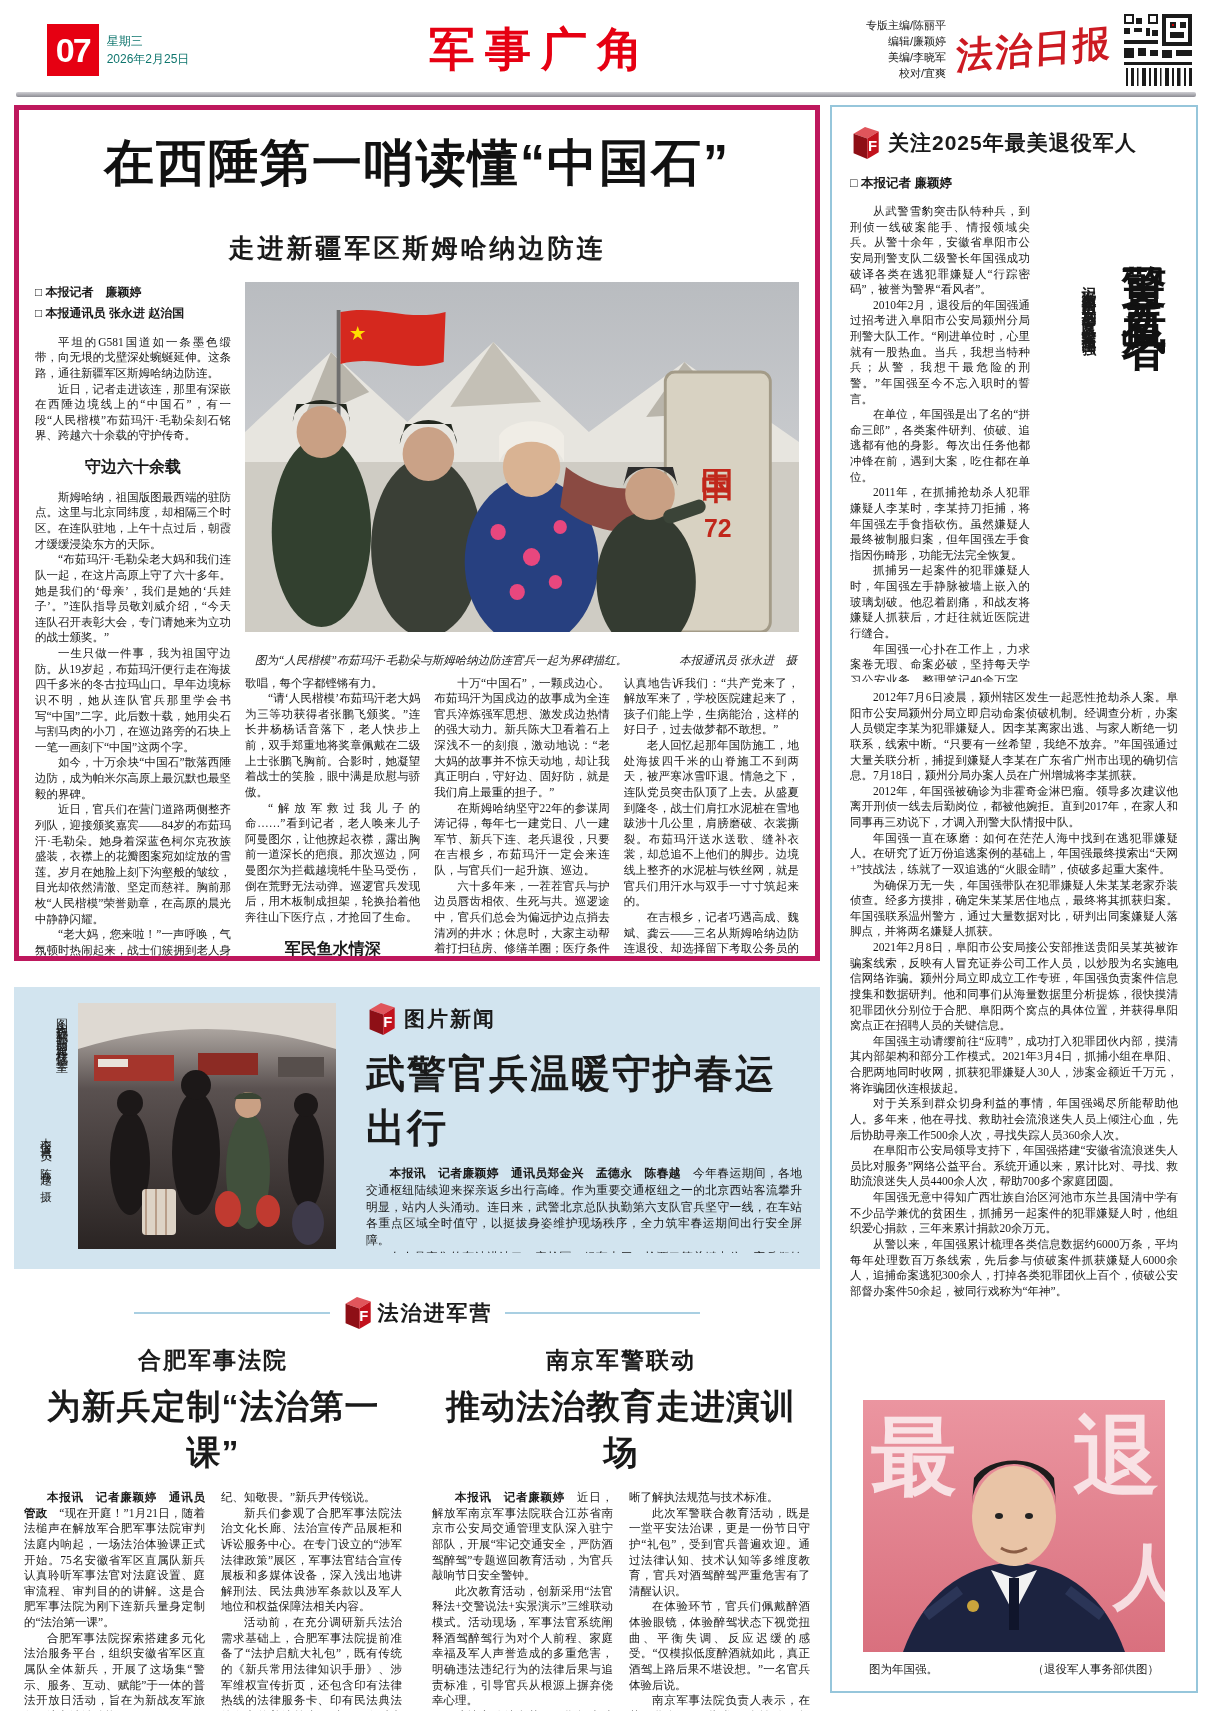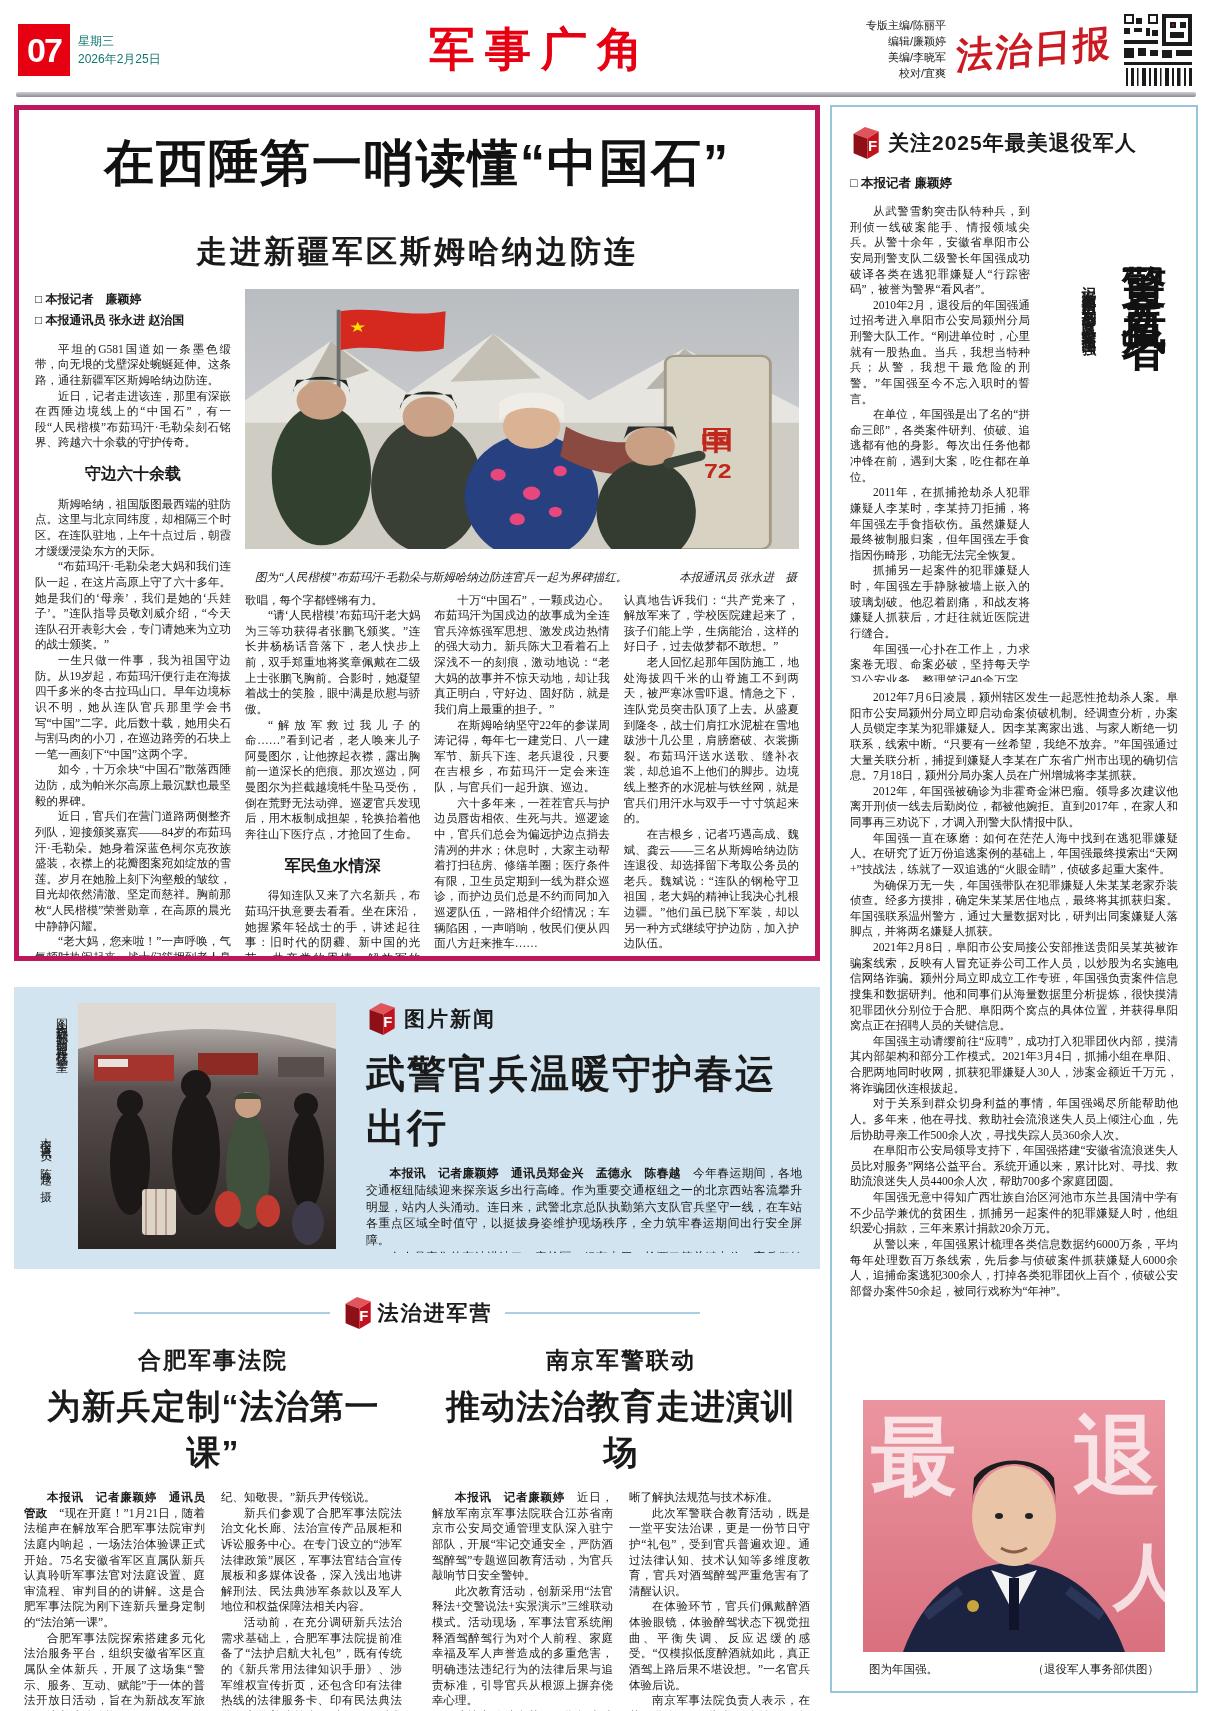--- a/index.html
+++ b/index.html
@@ -2,47 +2,47 @@
 <html><head>
 <meta charset="utf-8">
 <style>
   * { box-sizing: border-box; }
   html,body { margin:0; padding:0; background:#ffffff; }
   body { font-family:"Liberation Sans", sans-serif; color:#1a1a1a; }
   .page { width:1212px; height:1711px; margin:0 auto; background:#fff; overflow:hidden; position:relative; padding:8px; }
 
   
   .topbar { height:80px; display:flex; align-items:center; padding:4px 10px 0 10px; }
-  .tb-left { display:flex; align-items:flex-start; gap:8px; width:200px; }
+  .tb-left { display:flex; align-items:flex-start; gap:8px; width:200px;justify-content:center; }
   .pageno { width:52px; height:52px; background:#e60012; color:#fff; font-weight:bold; font-size:34px; display:flex; align-items:center; justify-content:center; letter-spacing:-2px; }
   .dateblock { font-size:12px; line-height:1.5; padding-top:8px; color:#0f766e; }
   .section-title { flex:1; text-align:center; color:#e60012; font-size:46px; font-weight:900; letter-spacing:10px; }
   .tb-right { width:330px; display:flex; align-items:center; justify-content:flex-end; gap:10px; }
   .credits { font-size:11px; text-align:right; line-height:1.45; color:#222; white-space:nowrap; }
   .masthead { color:#cc1a22; font-size:37px; font-weight:bold; font-family:"DejaVu Serif", serif; transform:rotate(-5deg) skewX(-6deg); white-space:nowrap; letter-spacing:2px; }
   .rule { height:5px; background:linear-gradient(to bottom,#cfcfd4,#8c8c93); margin:4px 8px 0 8px; border-radius:2px; }
 
   
   .grid { display:flex; gap:10px; margin-top:8px; padding:0 6px; }
   .left-col { width:806px; flex:none; }
   .sidebar { flex:1; border:2px solid #96c6db; height:1588px; padding:20px 18px 14px 18px; overflow:hidden; display:flex; flex-direction:column; background:#fff; }
 
   
   .main-article { border:5px solid #be185d; height:856px; padding:12px 16px; overflow:hidden; background:#fff; }
   .headline { text-align:center; font-size:50px; font-weight:900; letter-spacing:2px; margin-top:8px; color:#111; }
-  .subhead { text-align:center; font-size:31px; font-weight:700; margin-top:18px; letter-spacing:3px; }
+  .subhead { text-align:center; font-size:26px; font-weight:700; margin-top:18px; letter-spacing:3px; }
   .article-body { display:flex; gap:14px; margin-top:16px; height:688px; overflow:hidden; }
   .colA { width:196px; flex:none; overflow:hidden; }
   .byline { font-size:12px; font-weight:bold; line-height:1.8; margin-bottom:10px; font-family:"Liberation Sans", sans-serif; }
   .bodytext, .bodytext p { font-size:11.5px; line-height:1.36; text-align:justify; font-family:"Liberation Serif", serif; }
   .bodytext p { margin:0; text-indent:2em; }
   .bodytext p.noindent { text-indent:0; }
   .crosshead { text-align:center; font-size:16px; font-weight:bold; margin:12px 0; font-family:"Liberation Sans", sans-serif; }
   .main-right { flex:1; display:flex; flex-direction:column; overflow:hidden; }
-  .main-photo { height:260px; flex:none; }
+  .main-photo { height:350px; flex:none; }
   .main-photo svg { display:block; width:100%; height:100%; }
   .photo-caption-row { display:flex; justify-content:space-between; font-size:11.5px; padding:21px 2px 8px 2px; font-family:"Liberation Serif", serif; font-style:italic;margin-left:8px; }
   .cols234 { display:flex; gap:14px; flex:1; overflow:hidden; }
   .colB { flex:1; overflow:hidden; }
 
   
   .band { margin-top:26px; background:#d2e4ef; height:282px; padding:16px 18px 16px 24px; display:flex; gap:14px; overflow:hidden; }
   .band-photo-wrap { display:flex; gap:8px; flex:none; }
   .band-vert-caption { writing-mode:vertical-rl; font-size:12px; letter-spacing:3px; font-family:"Liberation Serif", serif; padding-top:6px; }
   .band-vert-caption .credit { margin-top:120px; font-size:11.5px; }

